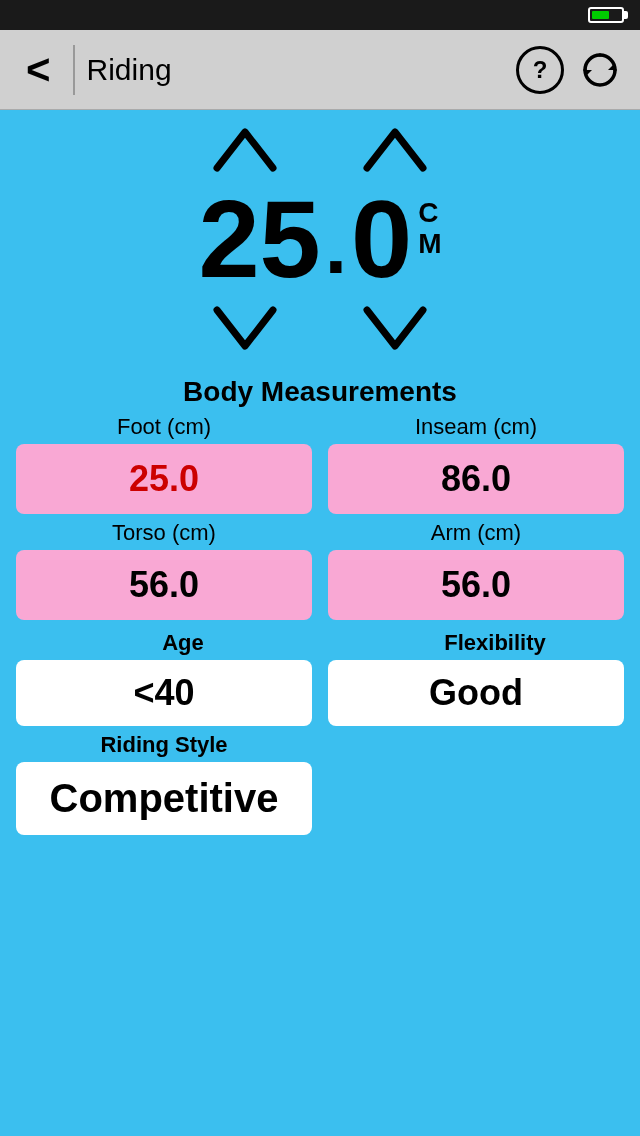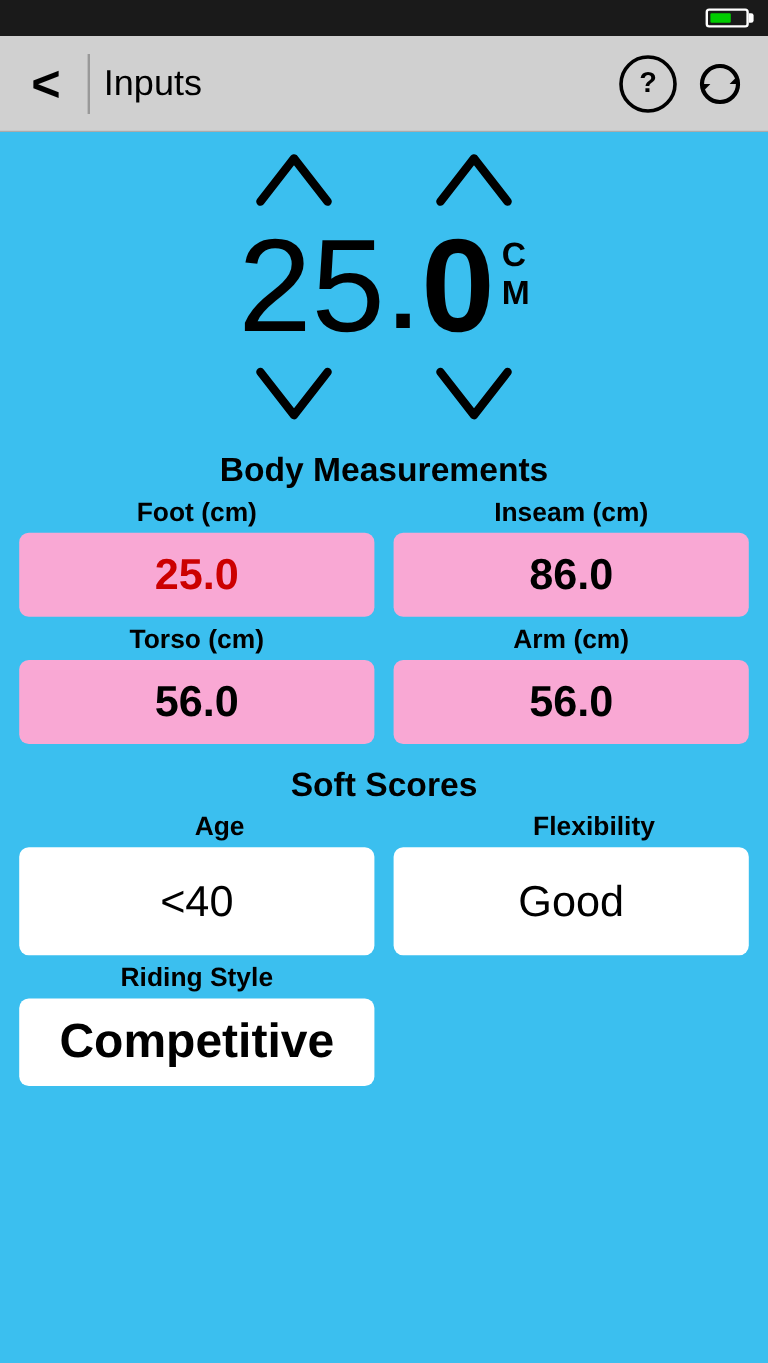--- a/index.html
+++ b/index.html
@@ -161,21 +161,21 @@
       width: 70px;
       height: 60px;
       display: flex;
       align-items: center;
       justify-content: center;
       cursor: pointer;
     }
 
     .number-integer {
       font-size: 110px;
-      font-weight: normal;
+      font-weight: bold;
       color: #000;
       line-height: 1;
     }
 
     .number-dot {
       font-size: 80px;
       font-weight: bold;
       color: #000;
       line-height: 1;
       margin: 0 4px;
@@ -220,21 +220,21 @@
 
     .measurement-item {
       display: flex;
       flex-direction: column;
       align-items: center;
       margin-bottom: 6px;
     }
 
     .measurement-label {
       font-size: 22px;
-      font-weight: bold;
+      font-weight: normal;
       color: #000;
       margin-bottom: 4px;
       text-align: center;
     }
 
     .measurement-value {
       width: 100%;
       background: #f9a8d4;
       border-radius: 8px;
       padding: 14px 10px;
@@ -270,24 +270,24 @@
       color: #000;
       margin-bottom: 4px;
       text-align: center;
       margin-left: 38px;
     }
 
     .score-value {
       width: 100%;
       background: #fff;
       border-radius: 8px;
-      padding: 24px 10px;
+      padding: 12px 10px;
       text-align: center;
       font-size: 36px;
-      font-weight: normal;
+      font-weight: bold;
       color: #000;
       cursor: pointer;
     }
 
     
     .bottom-row {
       width: 100%;
       display: grid;
       grid-template-columns: 1fr 1fr;
       gap: 0 16px;
@@ -325,21 +325,21 @@
 
 <div class="status-bar">
   <div class="battery-icon">
     <div class="battery-fill"></div>
   </div>
 </div>
 
 <div class="nav-bar">
   <div class="nav-back">&lt;</div>
   <div class="nav-divider"></div>
-  <div class="nav-title">Inputs</div>
+  <div class="nav-title">Riding</div>
   <div class="nav-help">?</div>
   <div class="nav-refresh">
     <svg width="42" height="42" viewBox="0 0 42 42" fill="none" xmlns="http://www.w3.org/2000/svg">
       <path d="M21 6 A15 15 0 0 1 36 21" stroke="#000" stroke-width="3.5" fill="none" stroke-linecap="round"></path>
       <path d="M36 21 A15 15 0 0 1 6 21" stroke="#000" stroke-width="3.5" fill="none" stroke-linecap="round"></path>
       <path d="M6 21 A15 15 0 0 1 21 6" stroke="#000" stroke-width="3.5" fill="none" stroke-linecap="round"></path>
       <polygon points="36,14 36,21 29,21" fill="#000"></polygon>
       <polygon points="6,28 6,21 13,21" fill="#000"></polygon>
     </svg>
   </div>
@@ -406,21 +406,20 @@
       <div class="measurement-value">56.0</div>
     </div>
 
     <div class="measurement-item">
       <div class="measurement-label">Arm (cm)</div>
       <div class="measurement-value">56.0</div>
     </div>
 
   </div>
 
-  <div class="section-title">Soft Scores</div>
 
   <div class="soft-scores-grid">
 
     <div class="score-item">
       <div class="score-label">Age</div>
       <div class="score-value">&lt;40</div>
     </div>
 
     <div class="score-item">
       <div class="score-label">Flexibility</div>

